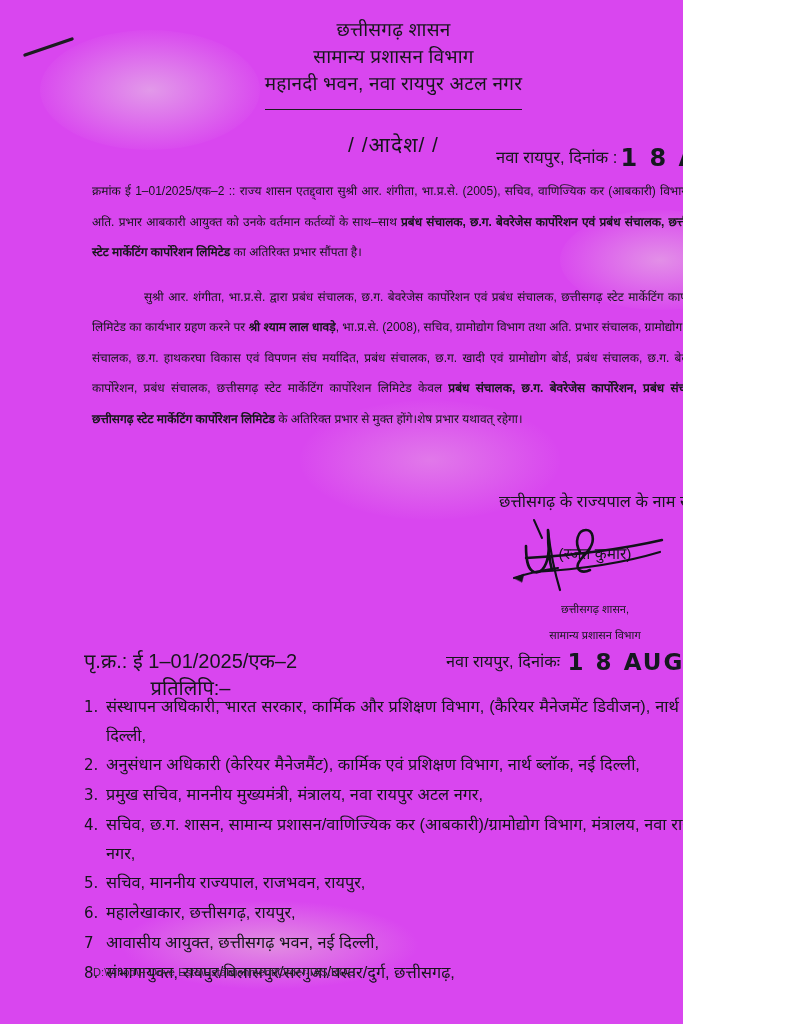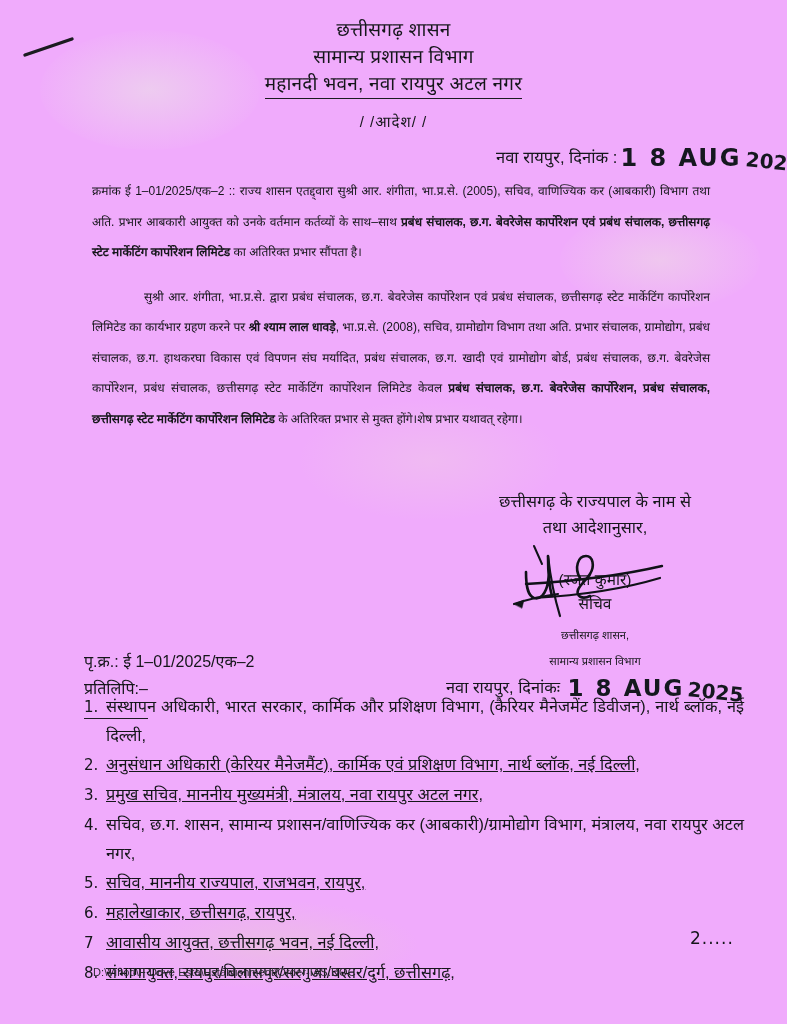--- a/index.html
+++ b/index.html
@@ -5,23 +5,23 @@
   html, body {
     margin: 0;
     padding: 0;
     background: #ffffff;
   }
   body {
     font-family: "Liberation Sans", sans-serif;
   }
   .page {
     position: relative;
-    width: 787px;
+    width: 683px;
     height: 1024px;
-    background: #f0abfc;
+    background: #d946ef;
     overflow: hidden;
     color: #15161a;
   }
   
   .blotch {
     position: absolute;
     border-radius: 50%;
     pointer-events: none;
   }
   .b1 { left: 120px; top: 900px; width: 300px; height: 90px;
@@ -50,25 +50,25 @@
   }
   .hline {
     font-size: 19px;
     line-height: 27px;
     letter-spacing: 0.2px;
     font-family: "Liberation Sans", sans-serif;
   }
   .hline.addr {
     display: inline-block;
     border-bottom: 1.6px solid #1b1c20;
-    padding-bottom: 1px;
+    padding-bottom: 12px;
   }
   .order-line {
-    font-size: 15px;
-    margin-top: 12px;
+    font-size: 21px;
+    margin-top: 20px;
     letter-spacing: 1px;
   }
 
   .dateline {
     position: absolute;
     left: 496px;
     top: 144px;
     font-size: 16.5px;
     white-space: nowrap;
   }
@@ -141,27 +141,28 @@
   .sign-date {
     white-space: nowrap;
     font-size: 16.3px;
   }
   .sign-date .stamp { font-size: 23px; }
 
   .endorse {
     position: absolute;
     left: 84px;
     top: 648px;
-    font-size: 16px;
+    font-size: 20px;
     line-height: 27px;
+    text-align: center;
   }
   .pratilipi {
     display: inline-block;
     border-bottom: 1.5px solid #1b1c20;
-    padding-bottom: 16px;
+    padding-bottom: 0px;
   }
 
   .copylist {
     position: absolute;
     left: 84px;
     top: 692px;
     width: 660px;
     font-size: 16.3px;
     line-height: 29px;
   }
@@ -173,21 +174,21 @@
   .ci-num {
     flex: 0 0 22px;
     font-family: "DejaVu Sans", sans-serif;
     font-size: 15px;
     padding-top: 1px;
   }
   .ci-txt {
     flex: 1 1 auto;
     text-align: justify;
   }
-  .ci-txt.nojust { text-align: left; text-decoration: underline; }
+  .ci-txt.nojust { text-align: left; }
 
   .pagenum {
     position: absolute;
     left: 690px;
     top: 928px;
     font-family: "DejaVu Sans", sans-serif;
     font-size: 17px;
     letter-spacing: 1px;
   }
   .filepath {
@@ -226,26 +227,24 @@
   </div>
 
   <div class="body-text">
     <p class="para"><span>क्रमांक ई 1–01/2025/एक–2 ::</span> <span>राज्य शासन एतद्द्वारा सुश्री आर. शंगीता, भा.प्र.से. (2005), सचिव, वाणिज्यिक कर (आबकारी) विभाग तथा अति. प्रभार आबकारी आयुक्त को उनके वर्तमान कर्तव्यों के साथ–साथ </span><span class="b">प्रबंध संचालक, छ.ग. बेवरेजेस कार्पोरेशन एवं प्रबंध संचालक, छत्तीसगढ़ स्टेट मार्केटिंग कार्पोरेशन लिमिटेड</span><span> का अतिरिक्त प्रभार सौंपता है।</span></p>
 
     <p class="para indent"><span>सुश्री आर. शंगीता, भा.प्र.से. द्वारा प्रबंध संचालक, छ.ग. बेवरेजेस कार्पोरेशन एवं प्रबंध संचालक, छत्तीसगढ़ स्टेट मार्केटिंग कार्पोरेशन लिमिटेड का कार्यभार ग्रहण करने पर </span><span class="b">श्री श्याम लाल धावड़े</span><span>, भा.प्र.से. (2008), सचिव, ग्रामोद्योग विभाग तथा अति. प्रभार  संचालक, ग्रामोद्योग, प्रबंध संचालक, छ.ग. हाथकरघा विकास एवं विपणन संघ मर्यादित, प्रबंध संचालक, छ.ग. खादी एवं ग्रामोद्योग बोर्ड, प्रबंध संचालक, छ.ग. बेवरेजेस कार्पोरेशन, प्रबंध संचालक, छत्तीसगढ़ स्टेट मार्केटिंग कार्पोरेशन लिमिटेड केवल </span><span class="b">प्रबंध संचालक, छ.ग. बेवरेजेस कार्पोरेशन, प्रबंध संचालक, छत्तीसगढ़ स्टेट मार्केटिंग कार्पोरेशन लिमिटेड</span><span> के अतिरिक्त प्रभार से मुक्त होंगे।शेष प्रभार यथावत् रहेगा।</span></p>
   </div>
 
   <div class="signblock">
     <div>छत्तीसगढ़ के राज्यपाल के नाम से</div>
-    <div>तथा आदेशानुसार,</div>
 
     <div class="sig-area">
       <div class="sig-names">
         <div>(रजत कुमार)</div>
-        <div>सचिव</div>
       </div>
       <svg class="sig-ink" viewBox="0 0 330 86" preserveAspectRatio="none">
         <g stroke="#101218" fill="none" stroke-linecap="round" stroke-linejoin="round">
           <path d="M104 8 L112 26" stroke-width="2"></path>
           <path d="M96 34 C96 52, 99 58, 104 60 C110 62, 116 56, 118 44 C120 32, 118 22, 118 18
                    C118 30, 119 48, 122 58" stroke-width="2.6"></path>
           <path d="M150 40 C144 30, 148 18, 156 18 C163 18, 165 28, 160 36 C156 43, 150 46, 148 52
                    C146 58, 152 62, 160 58" stroke-width="2.6"></path>
           <path d="M96 46 C130 44, 180 40, 232 28" stroke-width="2.4"></path>
           <path d="M104 60 C140 58, 190 52, 230 40" stroke-width="2.2"></path>

